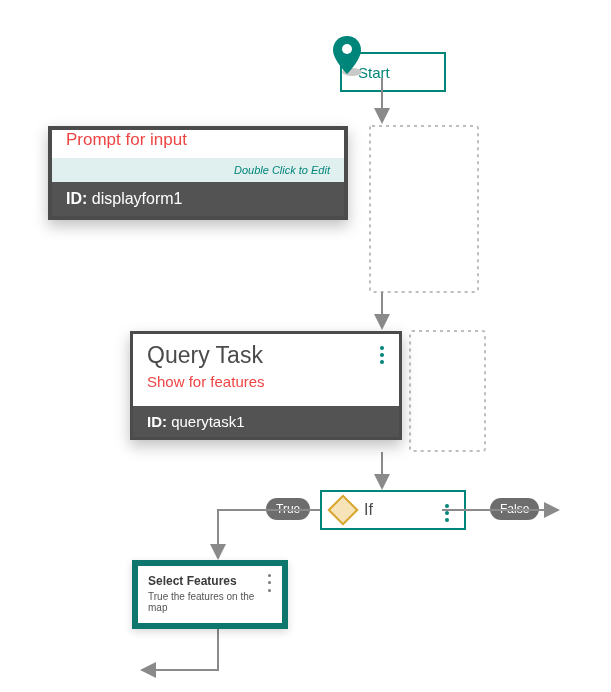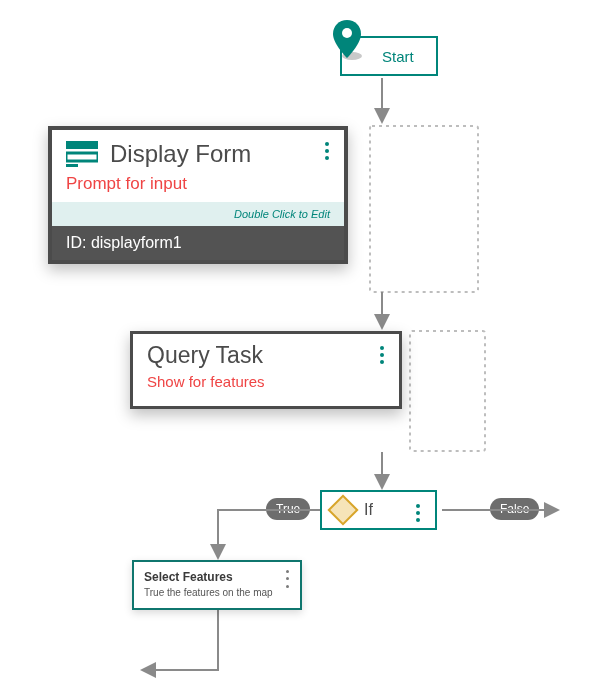--- a/index.html
+++ b/index.html
@@ -9,26 +9,26 @@
     font-family: "Segoe UI", -apple-system, sans-serif;
     background: #fff;
     position: relative;
     overflow: hidden;
   }
   .canvas { position: relative; width: 100%; height: 100%; }
 
   
   .start-node {
     position: absolute;
-    top: 36px; left: 340px;
-    width: 98px; height: 40px;
+    top: 52px; left: 340px;
+    width: 106px; height: 40px;
     border: 2px solid #00857a;
     background: #fff;
     display: flex; align-items: center;
-    padding-left: 40px;
+    padding-left: 16px;
     color: #00857a;
     font-size: 15px;
   }
   .start-pin {
     position: absolute;
     top: -20px; left: -12px;
     width: 34px; height: 44px;
   }
   .start-pin svg { width: 100%; height: 100%; }
 
@@ -62,21 +62,21 @@
     font-style: italic;
     color: #00857a;
     font-size: 11px;
   }
   .node-foot-dark {
     background: #535353;
     color: #fff;
     padding: 8px 14px;
     font-size: 16px;
   }
-  .node-foot-dark .idlbl { font-weight: 400; }
+  .node-foot-dark .idlbl { font-weight: 700; }
   .more-dots {
     position: absolute;
     top: 10px; right: 10px;
     width: 14px; height: 22px;
     display: flex; flex-direction: column;
     justify-content: space-around; align-items: center;
   }
   .more-dots span {
     width: 4px; height: 4px; border-radius: 50%;
     background: #00857a;
@@ -97,21 +97,21 @@
     z-index: 3;
   }
   .node-md .node-lg-head { font-size: 23px; padding: 8px 14px 4px; }
   .node-md .node-lg-sub  { font-size: 15px; padding-bottom: 16px; }
   .node-md .node-foot-dark { font-size: 15px; padding: 7px 14px; }
 
   
   .if-node {
     position: absolute;
     top: 490px; left: 320px;
-    width: 117px; height: 40px;
+    width: 146px; height: 40px;
     border: 2px solid #00857a;
     background: #fff;
     display: flex; align-items: center; gap: 10px;
     padding-left: 10px;
     color: #4b4b4b;
     font-size: 16px;
   }
   .diamond {
     width: 22px; height: 22px;
     transform: rotate(45deg);
@@ -129,22 +129,22 @@
     color: #fff;
     font-size: 12px;
     padding: 0 10px;
     line-height: 22px;
   }
 
   
   .node-sm {
     position: absolute;
     top: 560px; left: 132px;
-    width: 170px;
-    border: 2px solid #0f766e;
+    width: 156px;
+    border: 6px solid #0f766e;
     background: #fff;
     padding: 8px 10px 10px 10px;
     box-shadow: 0 3px 8px rgba(0,0,0,0.15);
     z-index: 3;
   }
   .node-sm .t { font-size: 12px; font-weight: 600; color: #3a3a3a; }
   .node-sm .s { font-size: 10px; color: #555; margin-top: 3px; }
   .node-sm .more-dots { top: 6px; right: 6px; }
   .node-sm .more-dots span { width: 3px; height: 3px; background: #7a7a7a; }
 
@@ -190,53 +190,42 @@
       <svg viewBox="0 0 34 44">
         <ellipse cx="22" cy="38" rx="10" ry="4" fill="#c9c9c9"></ellipse>
         <path d="M17 2 C9 2 3 8 3 16 C3 26 17 40 17 40 C17 40 31 26 31 16 C31 8 25 2 17 2 Z" fill="#00857a"></path>
         <circle cx="17" cy="15" r="5" fill="#fff"></circle>
       </svg>
     </div>
     <span>Start</span>
   </div>
 
   <div class="node-lg">
-    <div class="node-lg-head">
-      <span class="form-icon">
-        <svg viewBox="0 0 32 26">
-          <rect x="0" y="0" width="32" height="8" fill="#00857a"></rect>
-          <rect x="0" y="12" width="32" height="8" fill="none" stroke="#00857a" stroke-width="3"></rect>
-          <rect x="0" y="23" width="12" height="3" fill="#00857a"></rect>
-        </svg>
-      </span>
-      <span>Display Form</span>
-      <div class="more-dots">
-          <span></span>
-          <span></span>
-          <span></span>
-        </div>
-    </div>
     <div class="node-lg-sub">Prompt for input</div>
     <div class="node-lg-hint">Double Click to Edit</div>
     <div class="node-foot-dark">
       <span class="idlbl">ID:</span>
       <span>displayform1</span>
     </div>
   </div>
 
   <div class="node-md">
     <div class="node-lg-head">
       <span>Query Task</span>
       <div class="more-dots">
           <span></span>
           <span></span>
           <span></span>
         </div>
     </div>
     <div class="node-lg-sub">Show for features</div>
+    <div class="node-foot-dark">
+      <span class="idlbl">ID:</span>
+      <span>querytask1</span>
+    </div>
   </div>
 
   <div class="if-node">
     <div class="diamond"></div>
     <span>If</span>
     <div class="more-dots">
         <span></span>
         <span></span>
         <span></span>
       </div>

